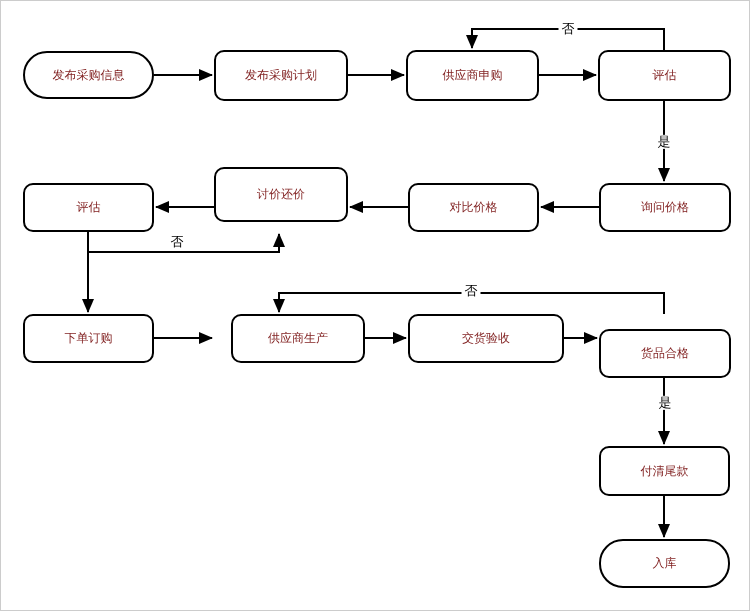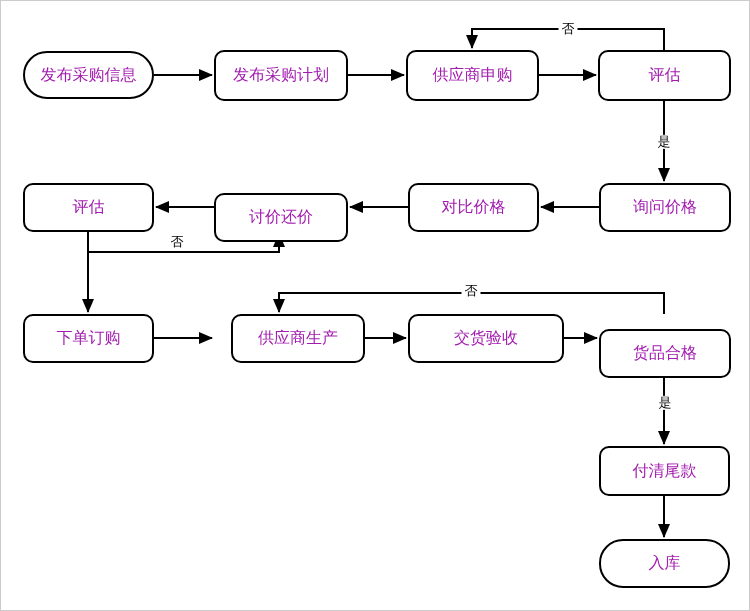--- a/index.html
+++ b/index.html
@@ -29,22 +29,22 @@
   }
   .node {
     position: absolute;
     background: #ffffff;
     border: 2.5px solid #000000;
     border-radius: 10px;
     box-sizing: border-box;
     display: flex;
     align-items: center;
     justify-content: center;
-    font-size: 16px;
-    color: #a21caf;
+    font-size: 12px;
+    color: #7f1d1d;
     white-space: nowrap;
   }
   .node.terminator {
     border-radius: 24px;
   }
   .edge-label {
     position: absolute;
     transform: translate(-50%, -50%);
     background: #ffffff;
     padding: 0 3px;
@@ -87,21 +87,21 @@
       <span class="edge-label" style="left: 470px; top: 290px;">否</span>
       <span class="edge-label" style="left: 664px; top: 402px;">是</span>
     </div>
   <div>
       <div class="node terminator" style="left: 22px; top: 50px; width: 131px; height: 48px;">发布采购信息</div>
       <div class="node" style="left: 213px; top: 49px; width: 134px; height: 51px;">发布采购计划</div>
       <div class="node" style="left: 405px; top: 49px; width: 133px; height: 51px;">供应商申购</div>
       <div class="node" style="left: 597px; top: 49px; width: 133px; height: 51px;">评估</div>
       <div class="node" style="left: 598px; top: 182px; width: 132px; height: 49px;">询问价格</div>
       <div class="node" style="left: 407px; top: 182px; width: 131px; height: 49px;">对比价格</div>
-      <div class="node" style="left: 213px; top: 192px; width: 134px; height: 49px;">讨价还价</div>
+      <div class="node" style="left: 213px; top: 166px; width: 134px; height: 55px;">讨价还价</div>
       <div class="node" style="left: 22px; top: 182px; width: 131px; height: 49px;">评估</div>
       <div class="node" style="left: 22px; top: 313px; width: 131px; height: 49px; font-family: Liberation Mono, monospace;">下单订购</div>
       <div class="node" style="left: 213px; top: 313px; width: 134px; height: 49px; margin-left: 17px;">供应商生产</div>
       <div class="node" style="left: 407px; top: 313px; width: 156px; height: 49px;">交货验收</div>
       <div class="node" style="left: 598px; top: 313px; width: 132px; height: 49px; margin-top: 15px;">货品合格</div>
       <div class="node" style="left: 598px; top: 445px; width: 131px; height: 50px;">付清尾款</div>
       <div class="node terminator" style="left: 598px; top: 538px; width: 131px; height: 49px;">入库</div>
     </div>
 </div>
 

